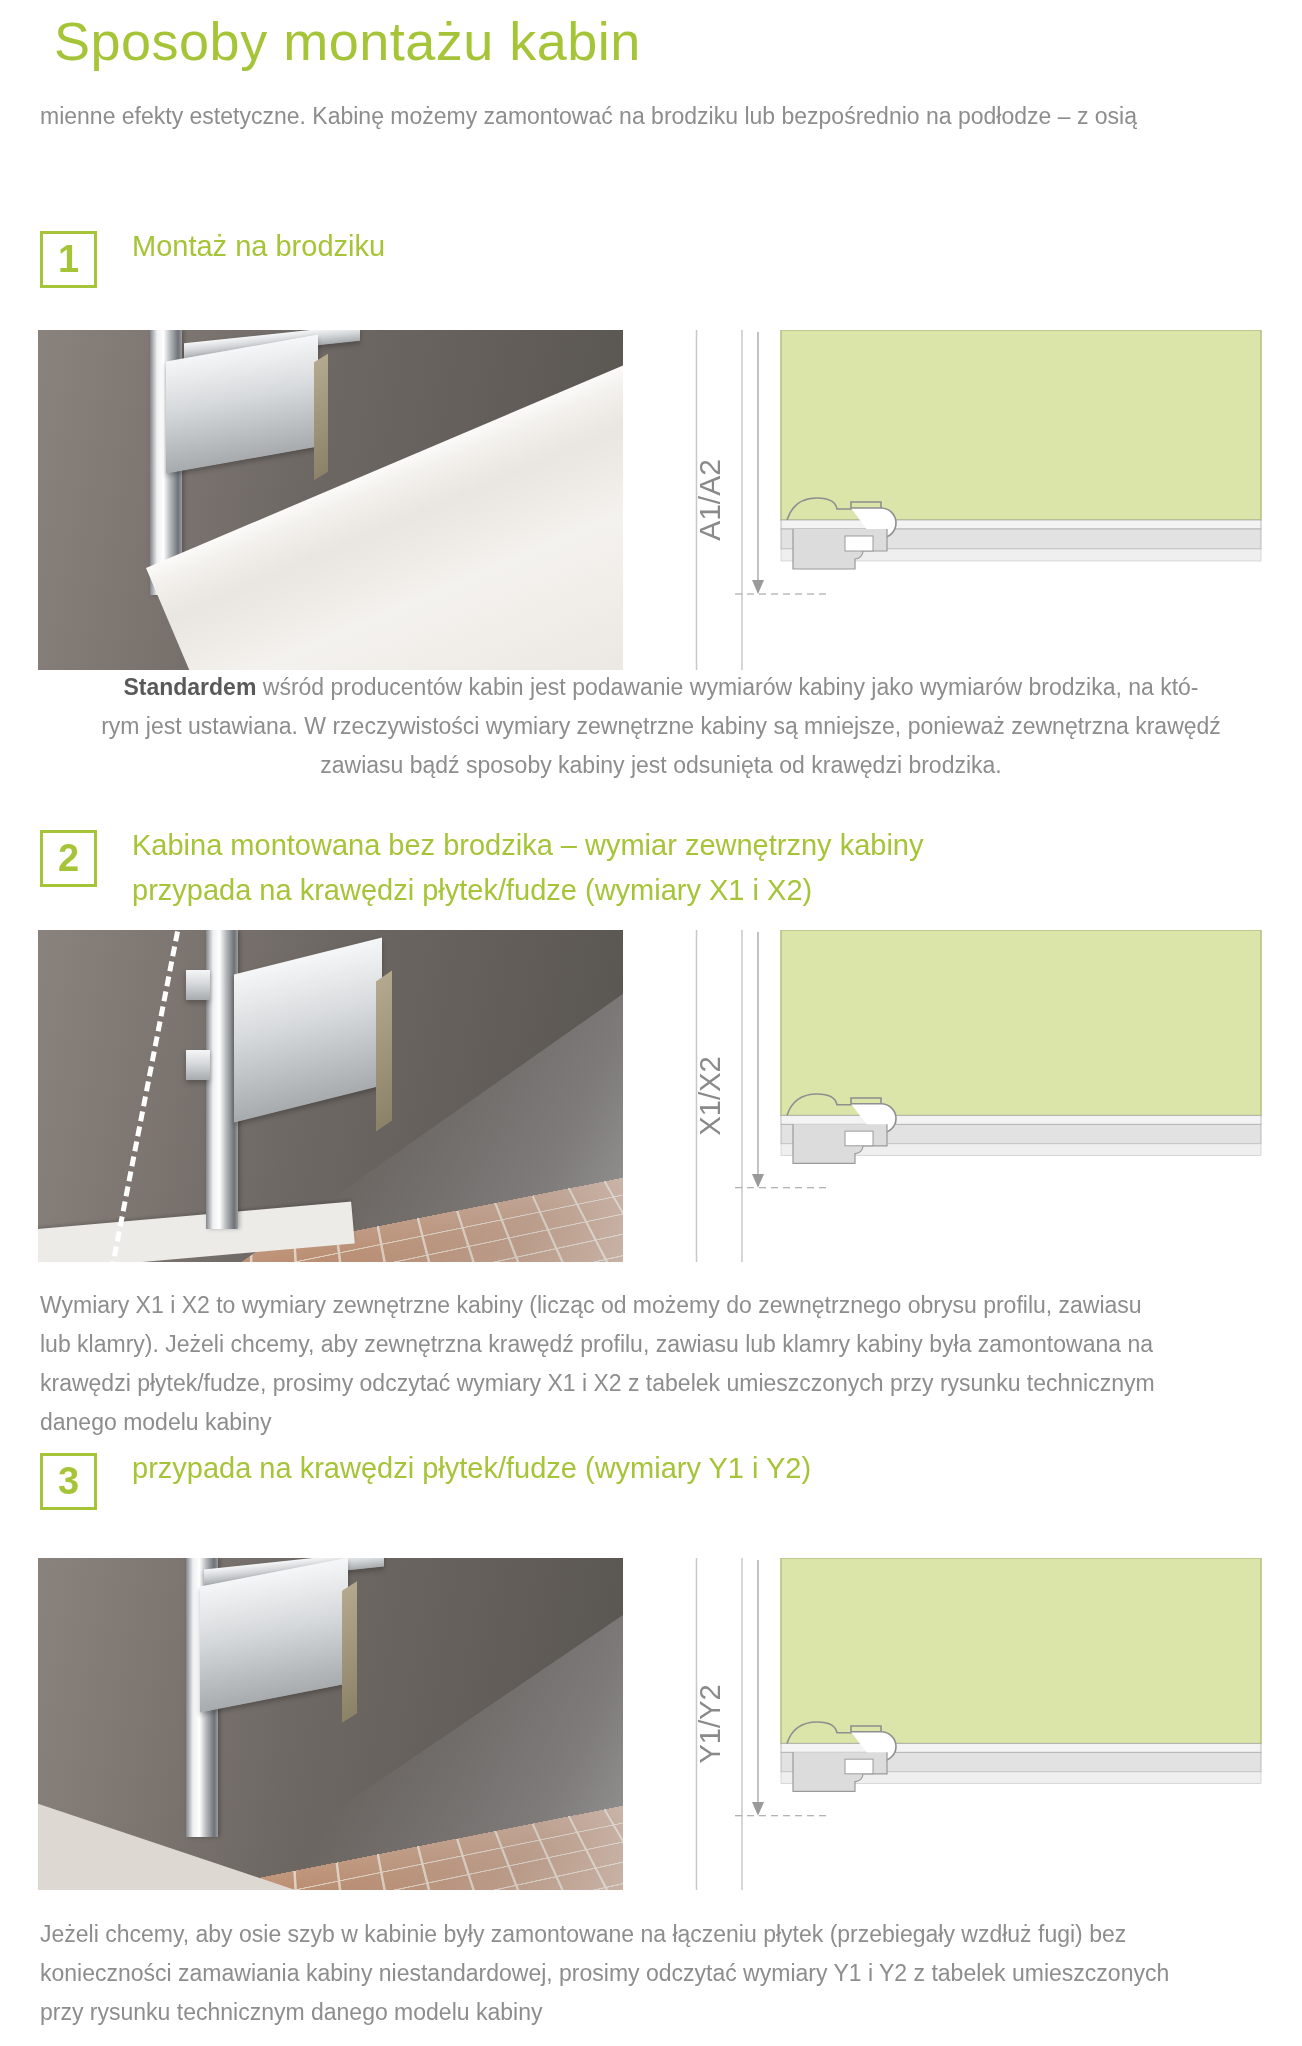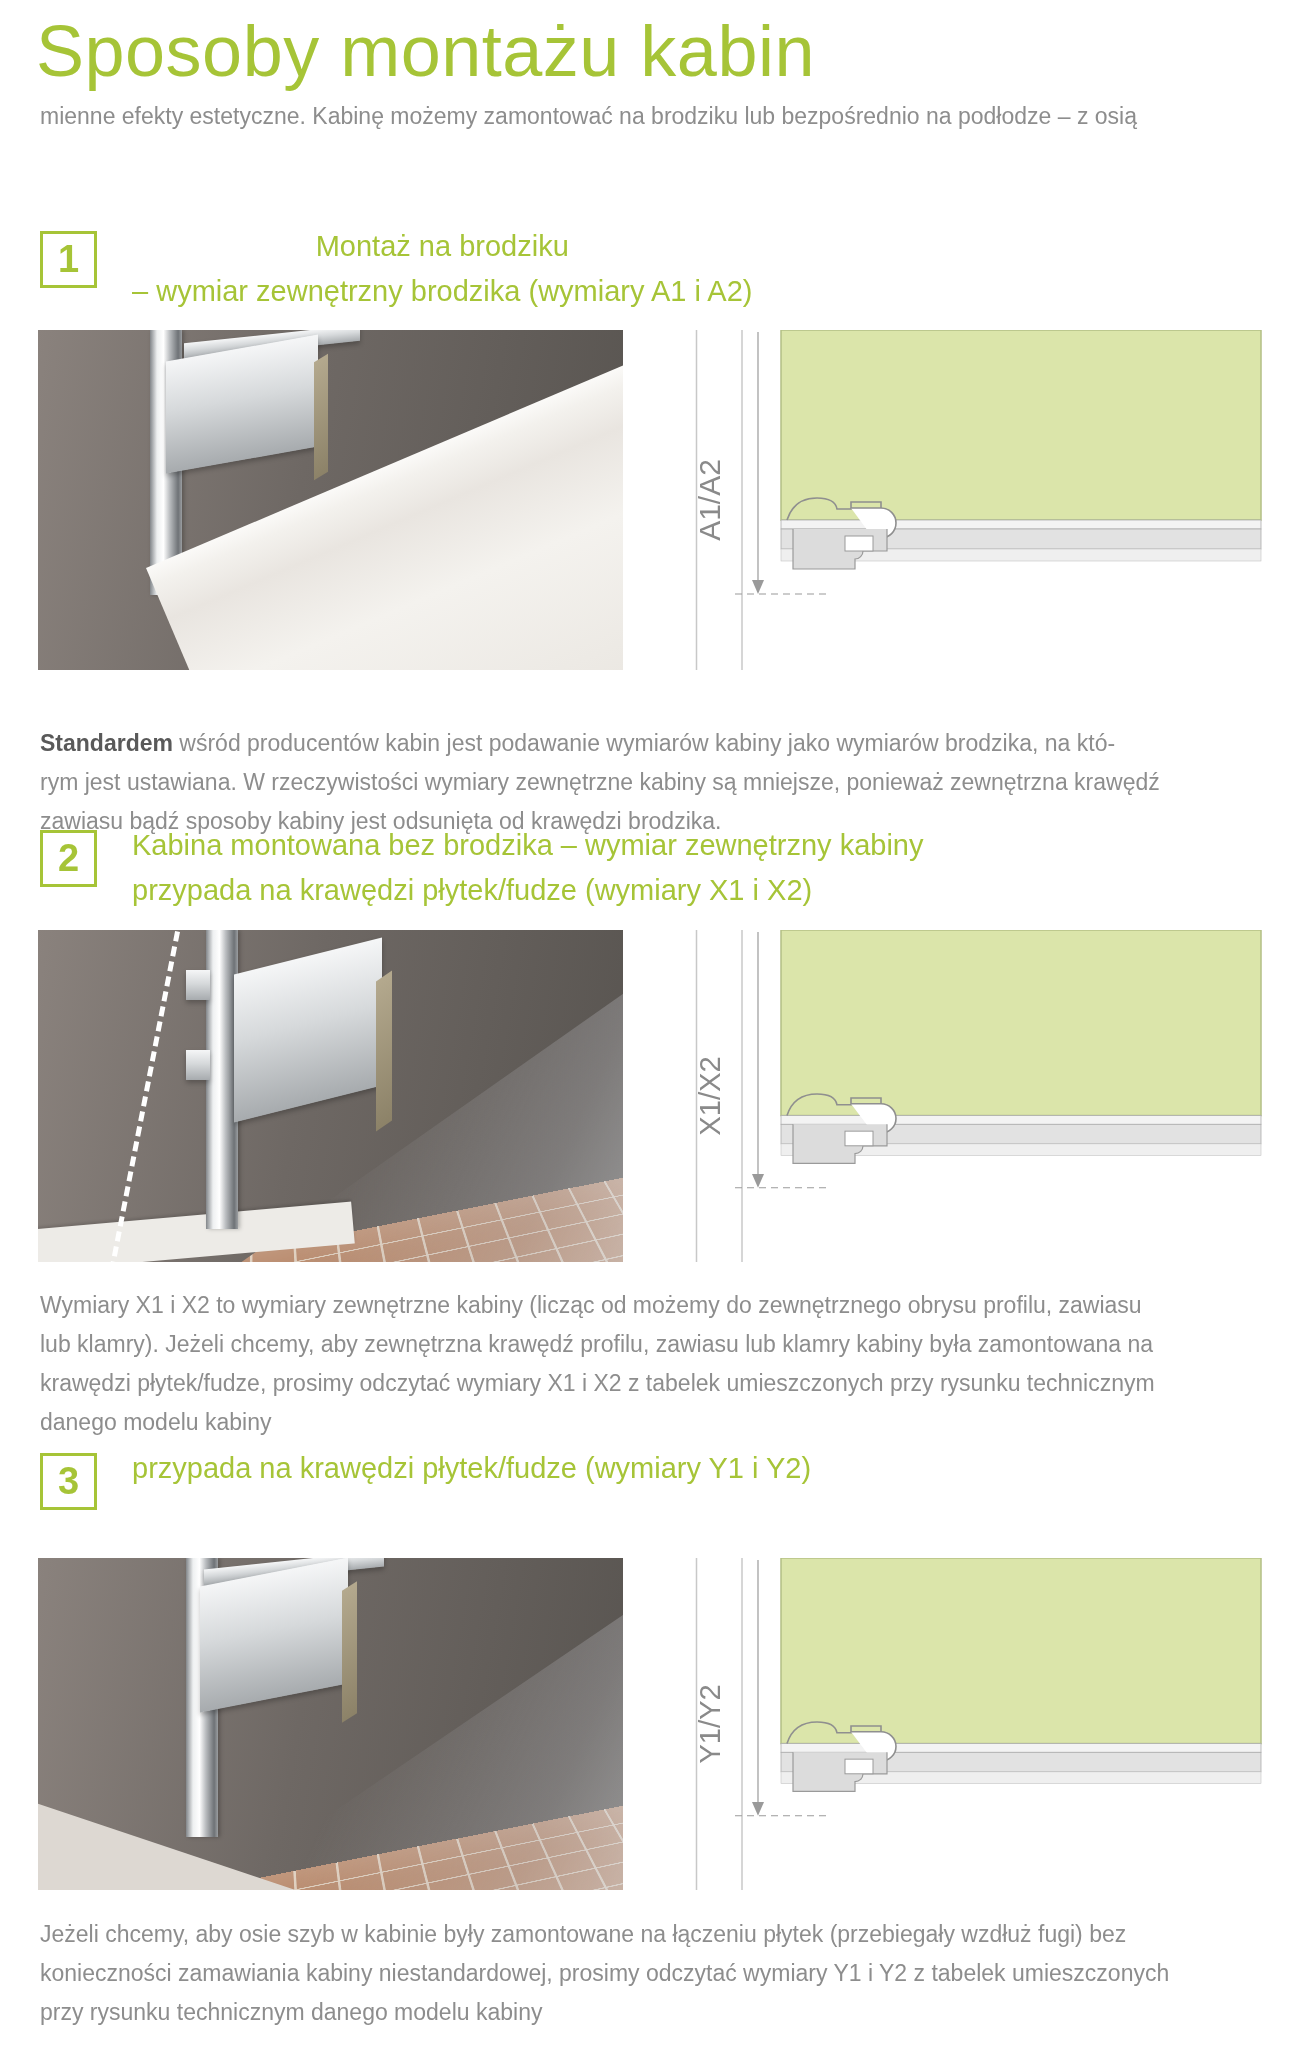--- a/index.html
+++ b/index.html
@@ -3,30 +3,30 @@
 <meta charset="utf-8">
 <style>
   html,body{margin:0;padding:0;}
   body{
     width:1302px;height:2046px;position:relative;background:#ffffff;
     font-family:"Liberation Sans", sans-serif;overflow:hidden;
   }
   .abs{position:absolute;}
   
   .page-title{
-    left:36px;top:10px;font-size:72px;font-weight:400;color:#a6c437;
+    left:54px;top:10px;font-size:54px;font-weight:400;color:#a6c437;
     letter-spacing:0.5px;white-space:nowrap;
   }
   .body-line{
     font-size:23px;line-height:39px;color:#8d8d8d;white-space:nowrap;
   }
   .body-line b{color:#595959;font-weight:700;}
   .para{left:40px;right:20px;}
   .para-intro{top:97px;}
-  .para-std{top:724px;}
+  .para-std{top:668px;text-align:center;}
   .para-x{top:1286px;}
   .para-y{top:1915px;}
   
   .num-box{
     left:40px;width:51px;height:51px;border:3px solid #a6c437;color:#a6c437;
     font-size:38px;font-weight:700;display:flex;align-items:center;justify-content:center;
     background:#ffffff;
   }
   .sec-heading{left:132px;}
   .sec-heading .hl{
@@ -89,21 +89,20 @@
 
 <div class="abs para para-intro">
   <div class="body-line">mienne efekty estetyczne. Kabinę możemy zamontować na brodziku lub bezpośrednio na podłodze – z osią</div>
 </div>
 
 <div class="abs num-box" style="top:231px;">
   <span>1</span>
 </div>
 <div class="abs sec-heading" style="top:224px;text-align:center;">
   <div class="hl">Montaż na brodziku</div>
-  <div class="hl">– wymiar zewnętrzny brodzika (wymiary A1 i A2)</div>
 </div>
 
 <div class="abs photo" style="top:330px;height:340px;">
   <div class="abs rail" style="left:112px;height:78%;"></div>
   <div class="abs tray1"></div>
   <div class="abs plate" style="left:146px;top:4px;width:176px;height:16px;transform:skewY(-6deg);"></div>
   <div class="abs plate" style="left:128px;top:18px;width:152px;height:112px;transform:skewY(-10deg);"></div>
   <div class="abs plate-edge" style="left:276px;top:28px;width:14px;height:118px;transform:skewY(-32deg);"></div>
 </div>
 

